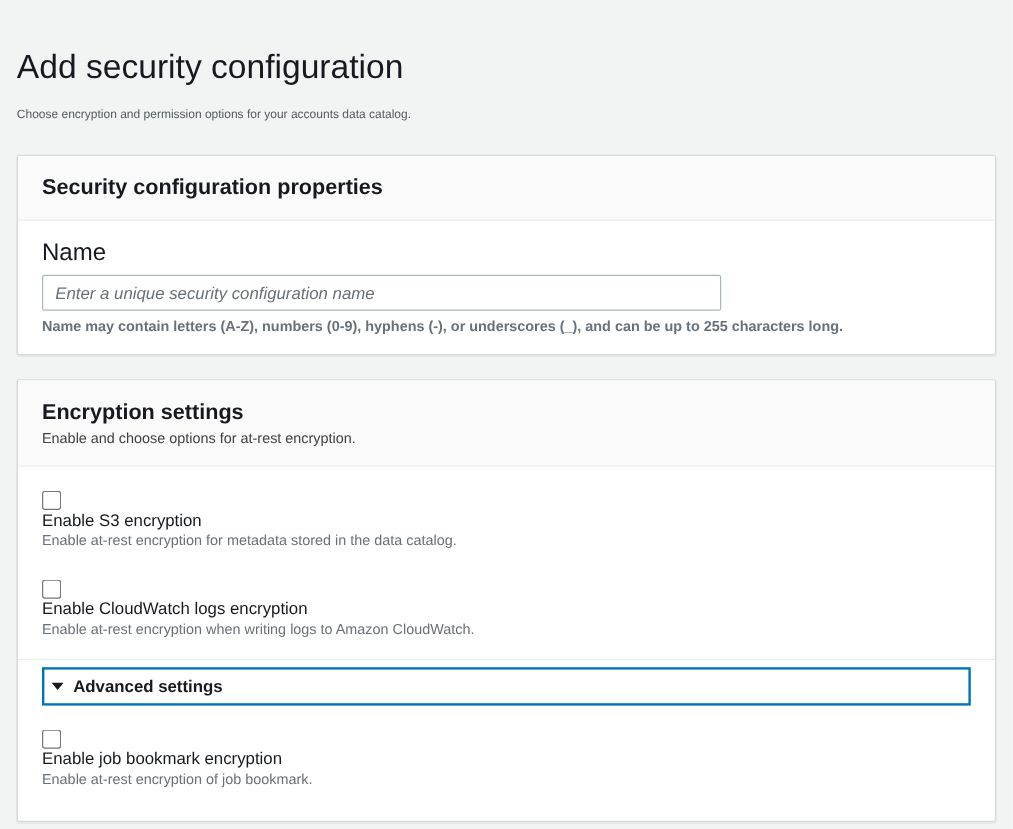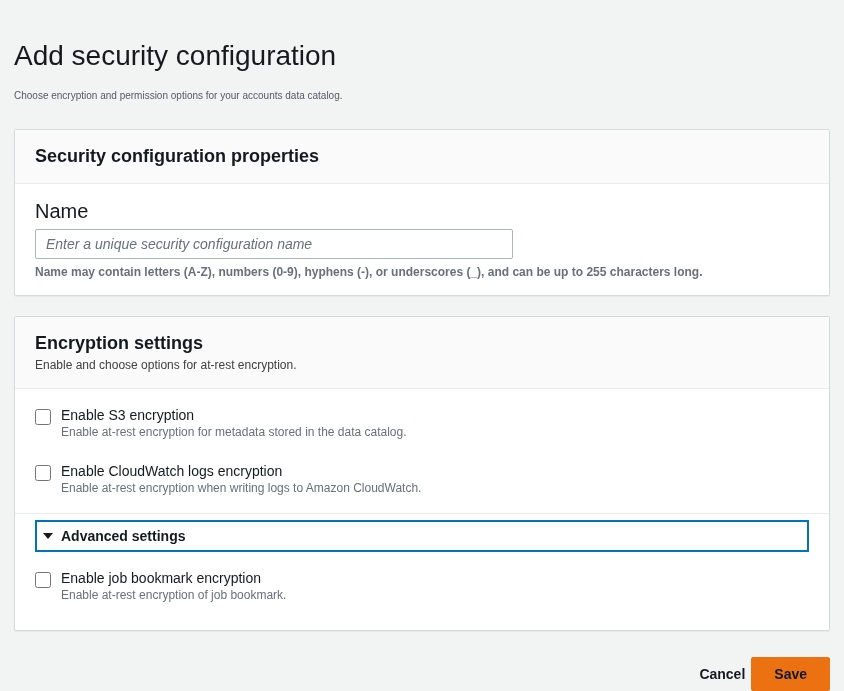--- a/index.html
+++ b/index.html
@@ -49,21 +49,21 @@
     .panel-body {
       padding: 16px 20px;
     }
     .field-label {
       font-size: 20px;
       font-weight: 400;
       margin-bottom: 6px;
       display: block;
     }
     .text-input {
-      width: 478px;
+      width: 566px;
       padding: 6px 10px;
       border: 1px solid #aab7b8;
       border-radius: 2px;
       font-size: 14px;
       font-style: italic;
       color: #687078;
     }
     .text-input::placeholder {
       color: #687078;
       font-style: italic;
@@ -71,20 +71,21 @@
     .helper {
       font-size: 12px;
       color: #687078;
       margin-top: 6px;
       font-weight: bold;
     }
     .checkbox-row {
       display: flex;
       align-items: flex-start;
       padding: 12px 0;
+      flex-direction: column;
     }
     .checkbox-row input[type="checkbox"] {
       width: 16px;
       height: 16px;
       margin-top: 2px;
       margin-right: 10px;
       flex: none;
       accent-color: #0073bb;
       border: 1px solid #687078;
     }

